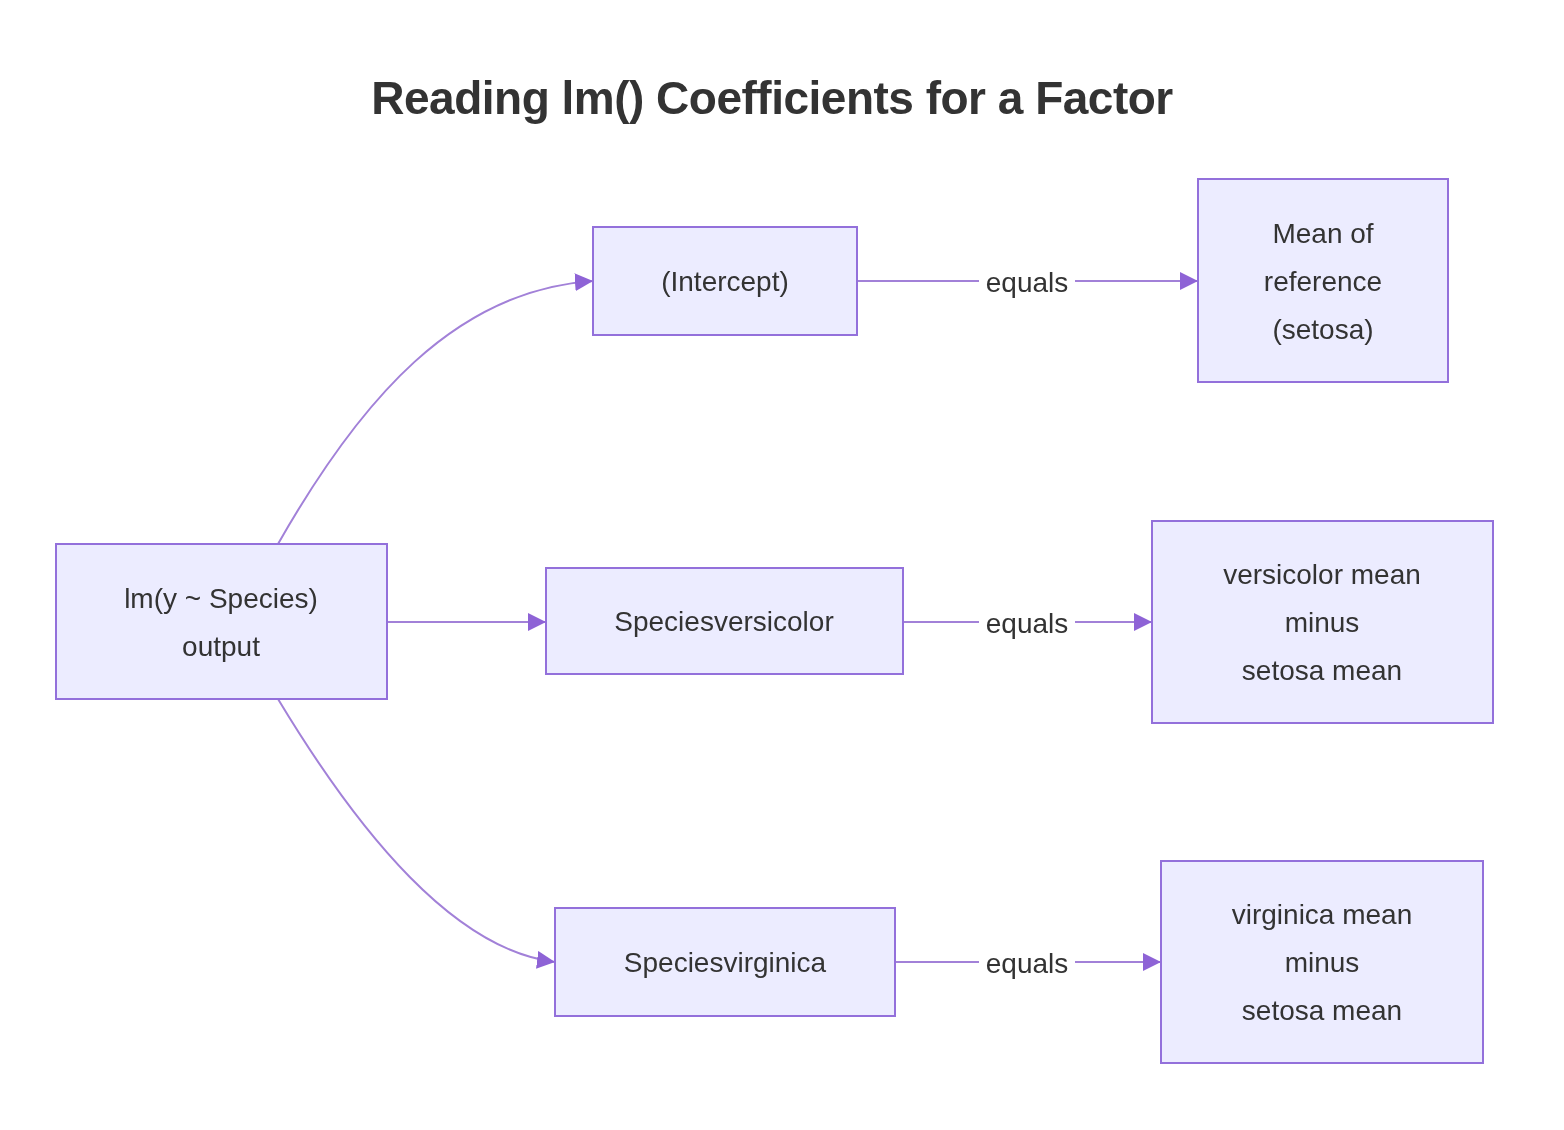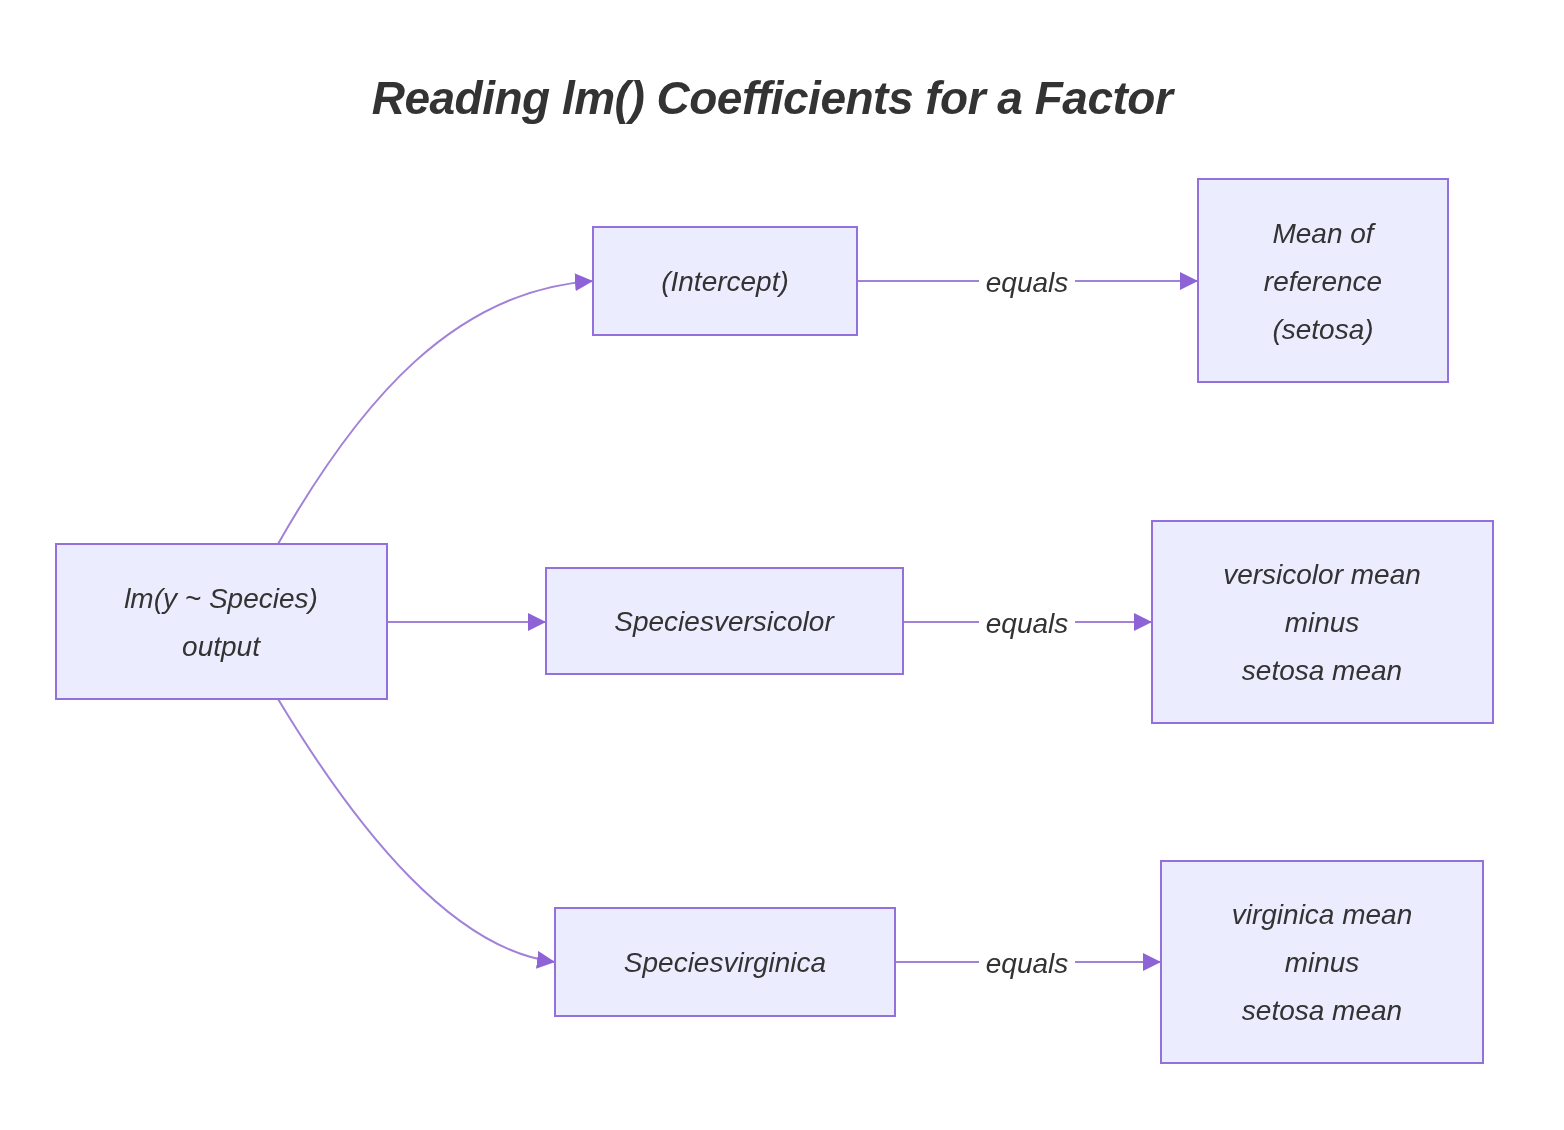--- a/index.html
+++ b/index.html
@@ -7,21 +7,20 @@
     padding: 0;
     background: #ffffff;
     font-family: "Liberation Sans", sans-serif;
   }
   .stage {
     position: relative;
     width: 1564px;
     height: 1130px;
     background: #ffffff;
     overflow: hidden;
-    font-style: italic;
   }
   svg text {
     font-family: "Liberation Sans", sans-serif;
     fill: var(--text, #333333);
   }
   .diagram-title {
     font-size: 46px;
     font-weight: 700;
     fill: var(--title, #333333);
     letter-spacing: -0.5px;

